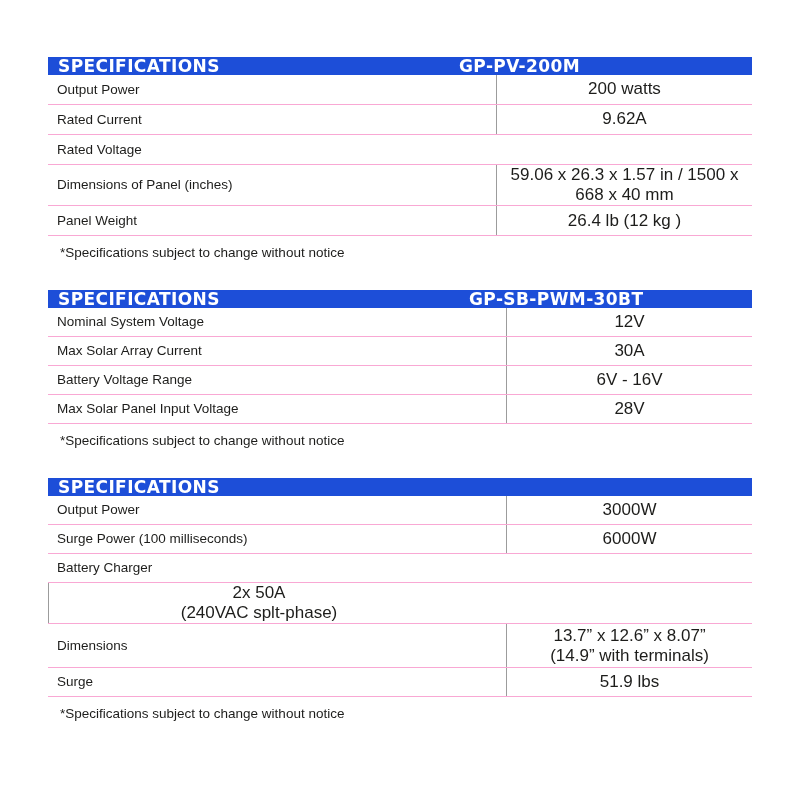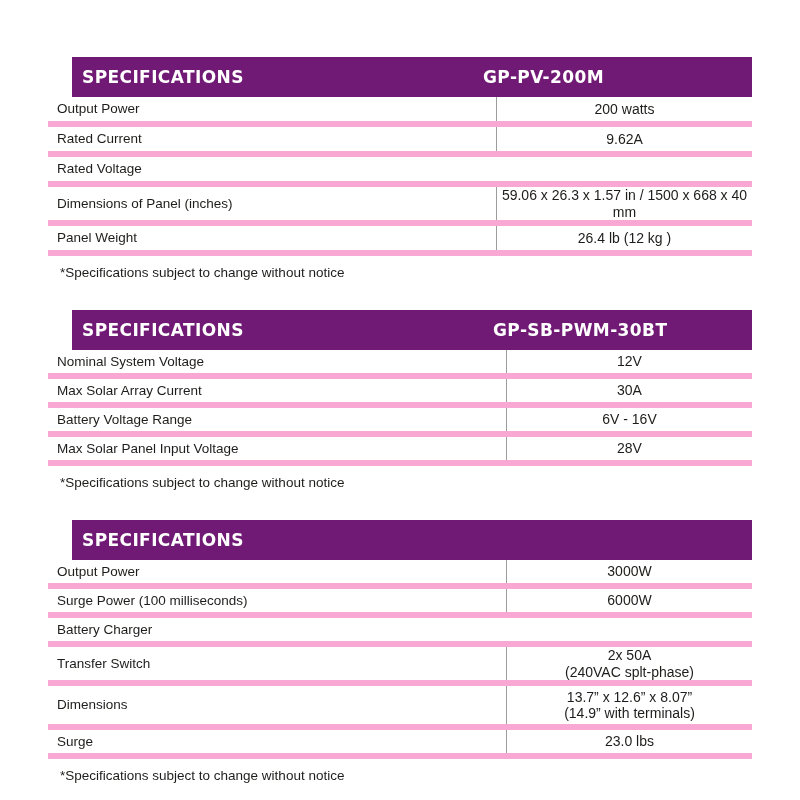--- a/index.html
+++ b/index.html
@@ -19,42 +19,41 @@
   }
   .spec-table {
     margin-bottom: 30px;
     --leftcol: 421px;
   }
   .spec-table.t1 { --leftcol: 411px; }
 
   .bar {
     display: grid;
     grid-template-columns: var(--leftcol) 1fr;
-    background: #701a75;
-    height: 40px;
+    background: #1d4ed8;
+    height: 18px;
     align-items: center;
-    margin-left: 24px;
   }
   .bar-title, .bar-model {
     color: #ffffff;
     font-family: "DejaVu Sans", sans-serif;
     font-weight: bold;
     font-size: 17px;
     letter-spacing: 0.4px;
     line-height: 1;
     white-space: nowrap;
   }
   .bar-title { padding-left: 10px; text-align: left; }
   .bar-model { text-align: left; }
 
   .rows { width: 100%; }
   .row {
     display: grid;
     grid-template-columns: var(--leftcol) 1fr;
-    border-bottom: 6px solid #f9a8d4;
+    border-bottom: 1px solid #f9a8d4;
     box-sizing: border-box;
     min-height: 30px;
     gap: 37px;
   }
   .t2 .row { min-height: 29px; }
   .t3 .row { min-height: 29px; }
   .t3 .row:nth-child(4) { min-height: 36px; }
   .t3 .row:nth-child(5) { min-height: 44px; }
 
   .lbl {
@@ -62,21 +61,21 @@
     align-items: center;
     padding-left: 9px;
     font-size: 13.5px;
     line-height: 1.15;
   }
   .val {
     display: flex;
     align-items: center;
     justify-content: center;
     text-align: center;
-    font-size: 14px;
+    font-size: 17px;
     line-height: 1.18;
     border-left: 1px solid #9c9c9c;
     white-space: pre-line;
   }
   .footnote {
     margin-top: 9px;
     padding-left: 5px;
     font-size: 13.5px;
     color: #1d1d1b;
     margin-left: 7px;
@@ -152,30 +151,29 @@
         <div class="val">3000W</div>
       </div>
       <div class="row">
         <div class="lbl">Surge Power (100 milliseconds)</div>
         <div class="val">6000W</div>
       </div>
       <div class="row">
         <div class="lbl">Battery Charger</div>
       </div>
       <div class="row">
-        <div class="lbl">Transfer Switch</div>
         <div class="val">2x 50A
 (240VAC splt-phase)</div>
       </div>
       <div class="row">
         <div class="lbl">Dimensions</div>
         <div class="val">13.7” x 12.6” x 8.07”
 (14.9” with terminals)</div>
       </div>
       <div class="row">
         <div class="lbl">Surge</div>
-        <div class="val">23.0 lbs</div>
+        <div class="val">51.9 lbs</div>
       </div>
     </div>
     <div class="footnote">*Specifications subject to change without notice</div>
   </section>
 
 </div>
 
 </body></html>

